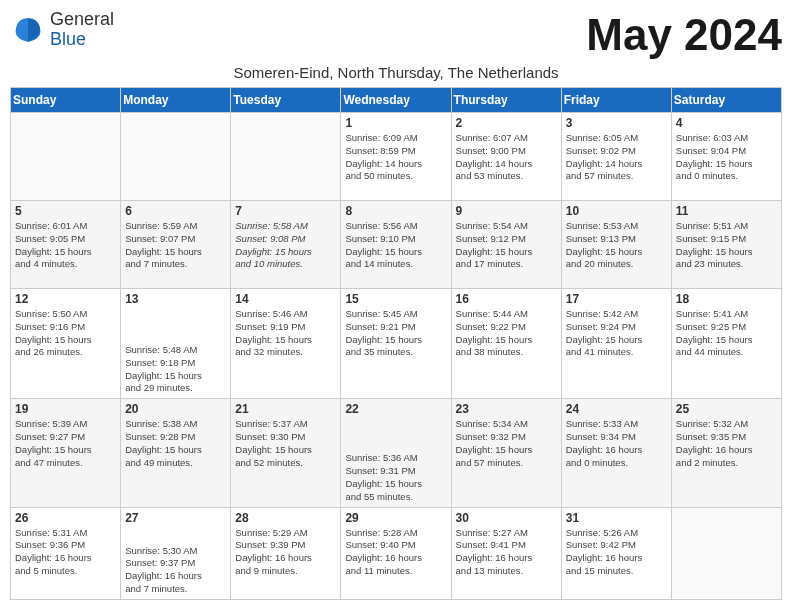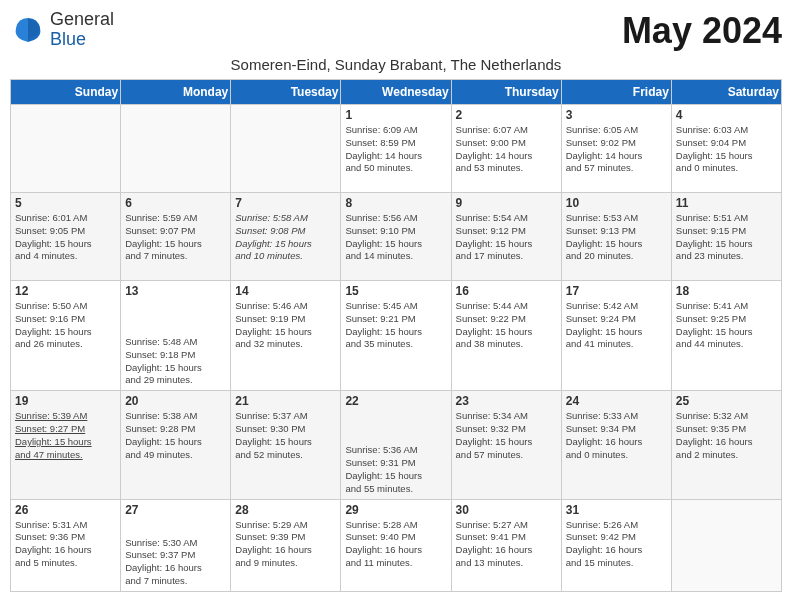--- a/index.html
+++ b/index.html
@@ -26,40 +26,40 @@
       font-weight: normal;
       line-height: 1.1;
     }
     .logo-general { color: #333; }
     .logo-blue { color: #1a5fa8; margin-top: 20px; }
     .logo-icon {
       width: 36px;
       height: 36px;
     }
     .month-title {
-      font-size: 36px;
+      font-size: 44px;
       font-weight: bold;
       color: #1a1a1a;
       text-align: right;
     }
     .subtitle {
       text-align: center;
       font-size: 15px;
       color: #333;
       margin-bottom: 6px;
     }
     table {
       width: 100%;
       border-collapse: collapse;
       table-layout: fixed;
     }
     thead tr th {
       background-color: #1a6bbf;
       color: white;
-      text-align: right;
+      text-align: left;
       font-size: 12px;
       padding: 5px 2px;
       border: 1px solid #ccc;
     }
     tbody tr td {
       border: 1px solid #ccc;
       vertical-align: top;
       padding: 3px 4px;
       font-size: 10px;
       color: #333;
@@ -98,21 +98,21 @@
     <div>
       <div class="logo-text">
         <span class="logo-general">General</span><br>
         <span class="logo-blue">Blue</span>
       </div>
     </div>
   </div>
   <div class="month-title">May 2024</div>
 </div>
 
-<div class="subtitle">Someren-Eind, Sunday Brabant, The Netherlands</div>
+<div class="subtitle">Someren-Eind, North Thursday, The Netherlands</div>
 
 <table>
   <thead>
     <tr>
     <th>Sunday</th>
         <th>Monday</th>
         <th>Tuesday</th>
         <th>Wednesday</th>
         <th>Thursday</th>
         <th>Friday</th>
@@ -251,21 +251,21 @@
           <span class="day-num">18</span>
           <div class="day-info" style="white-space: pre-line;">Sunrise: 5:41 AM
 Sunset: 9:25 PM
 Daylight: 15 hours
 and 44 minutes.</div>
         </td>
       </tr>
       <tr>
         <td>
           <span class="day-num">19</span>
-          <div class="day-info" style="white-space: pre-line; text-decoration: underline;">Sunrise: 5:39 AM
+          <div class="day-info" style="white-space: pre-line;">Sunrise: 5:39 AM
 Sunset: 9:27 PM
 Daylight: 15 hours
 and 47 minutes.</div>
         </td>
         <td>
           <span class="day-num">20</span>
           <div class="day-info" style="white-space: pre-line;">Sunrise: 5:38 AM
 Sunset: 9:28 PM
 Daylight: 15 hours
 and 49 minutes.</div>

